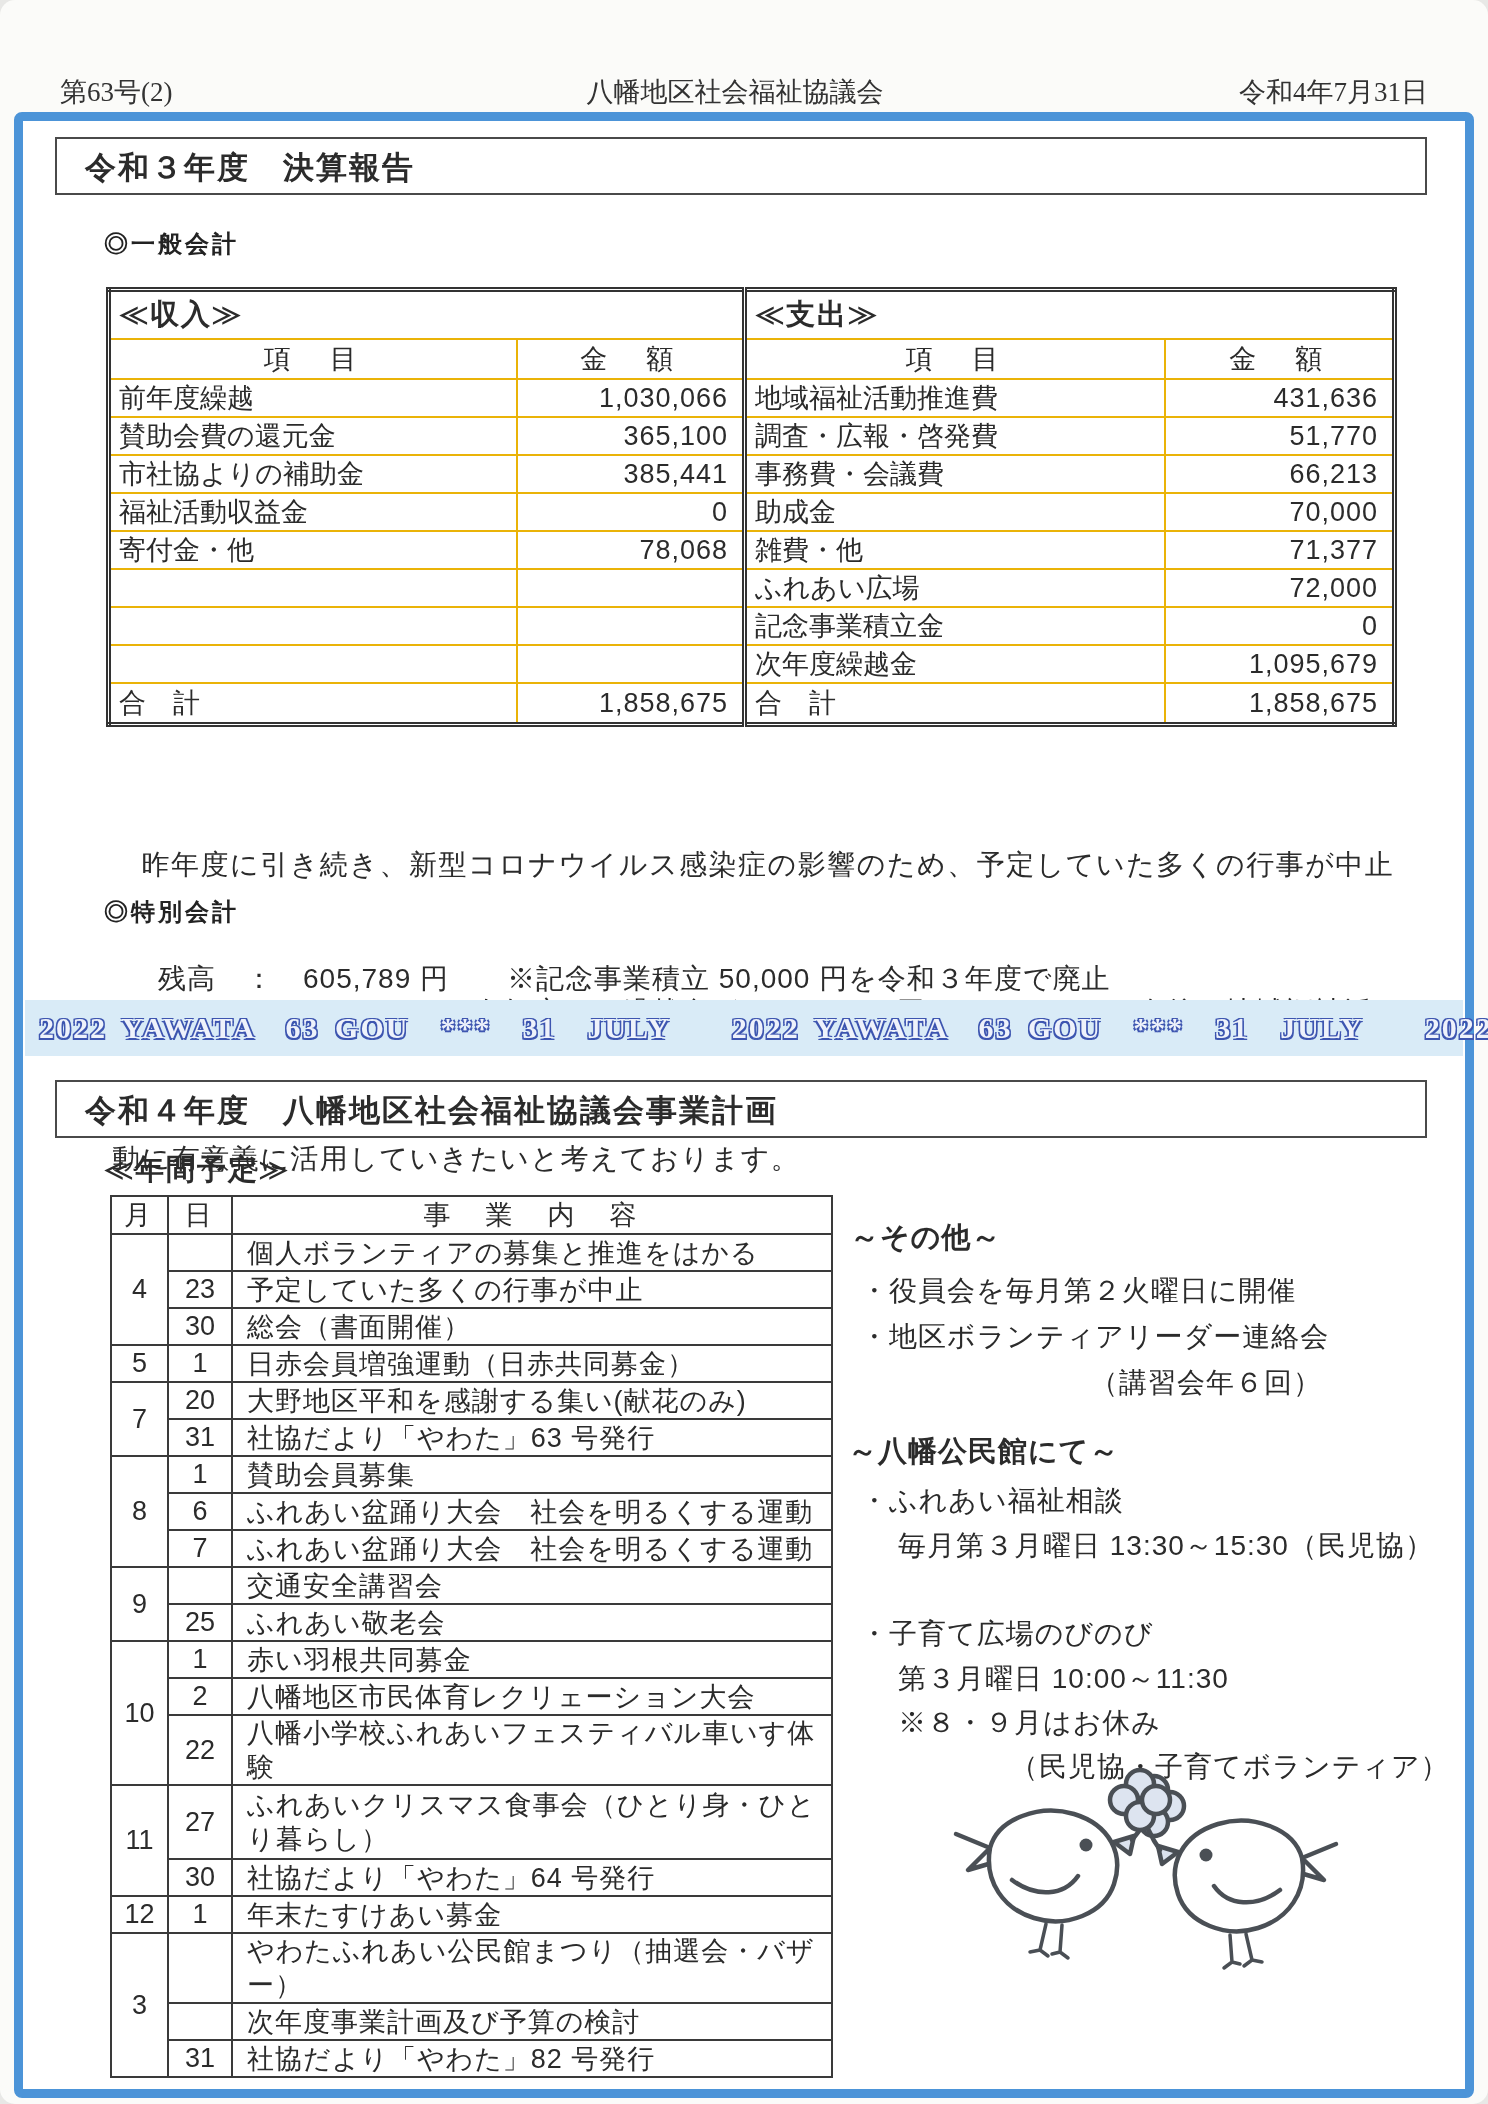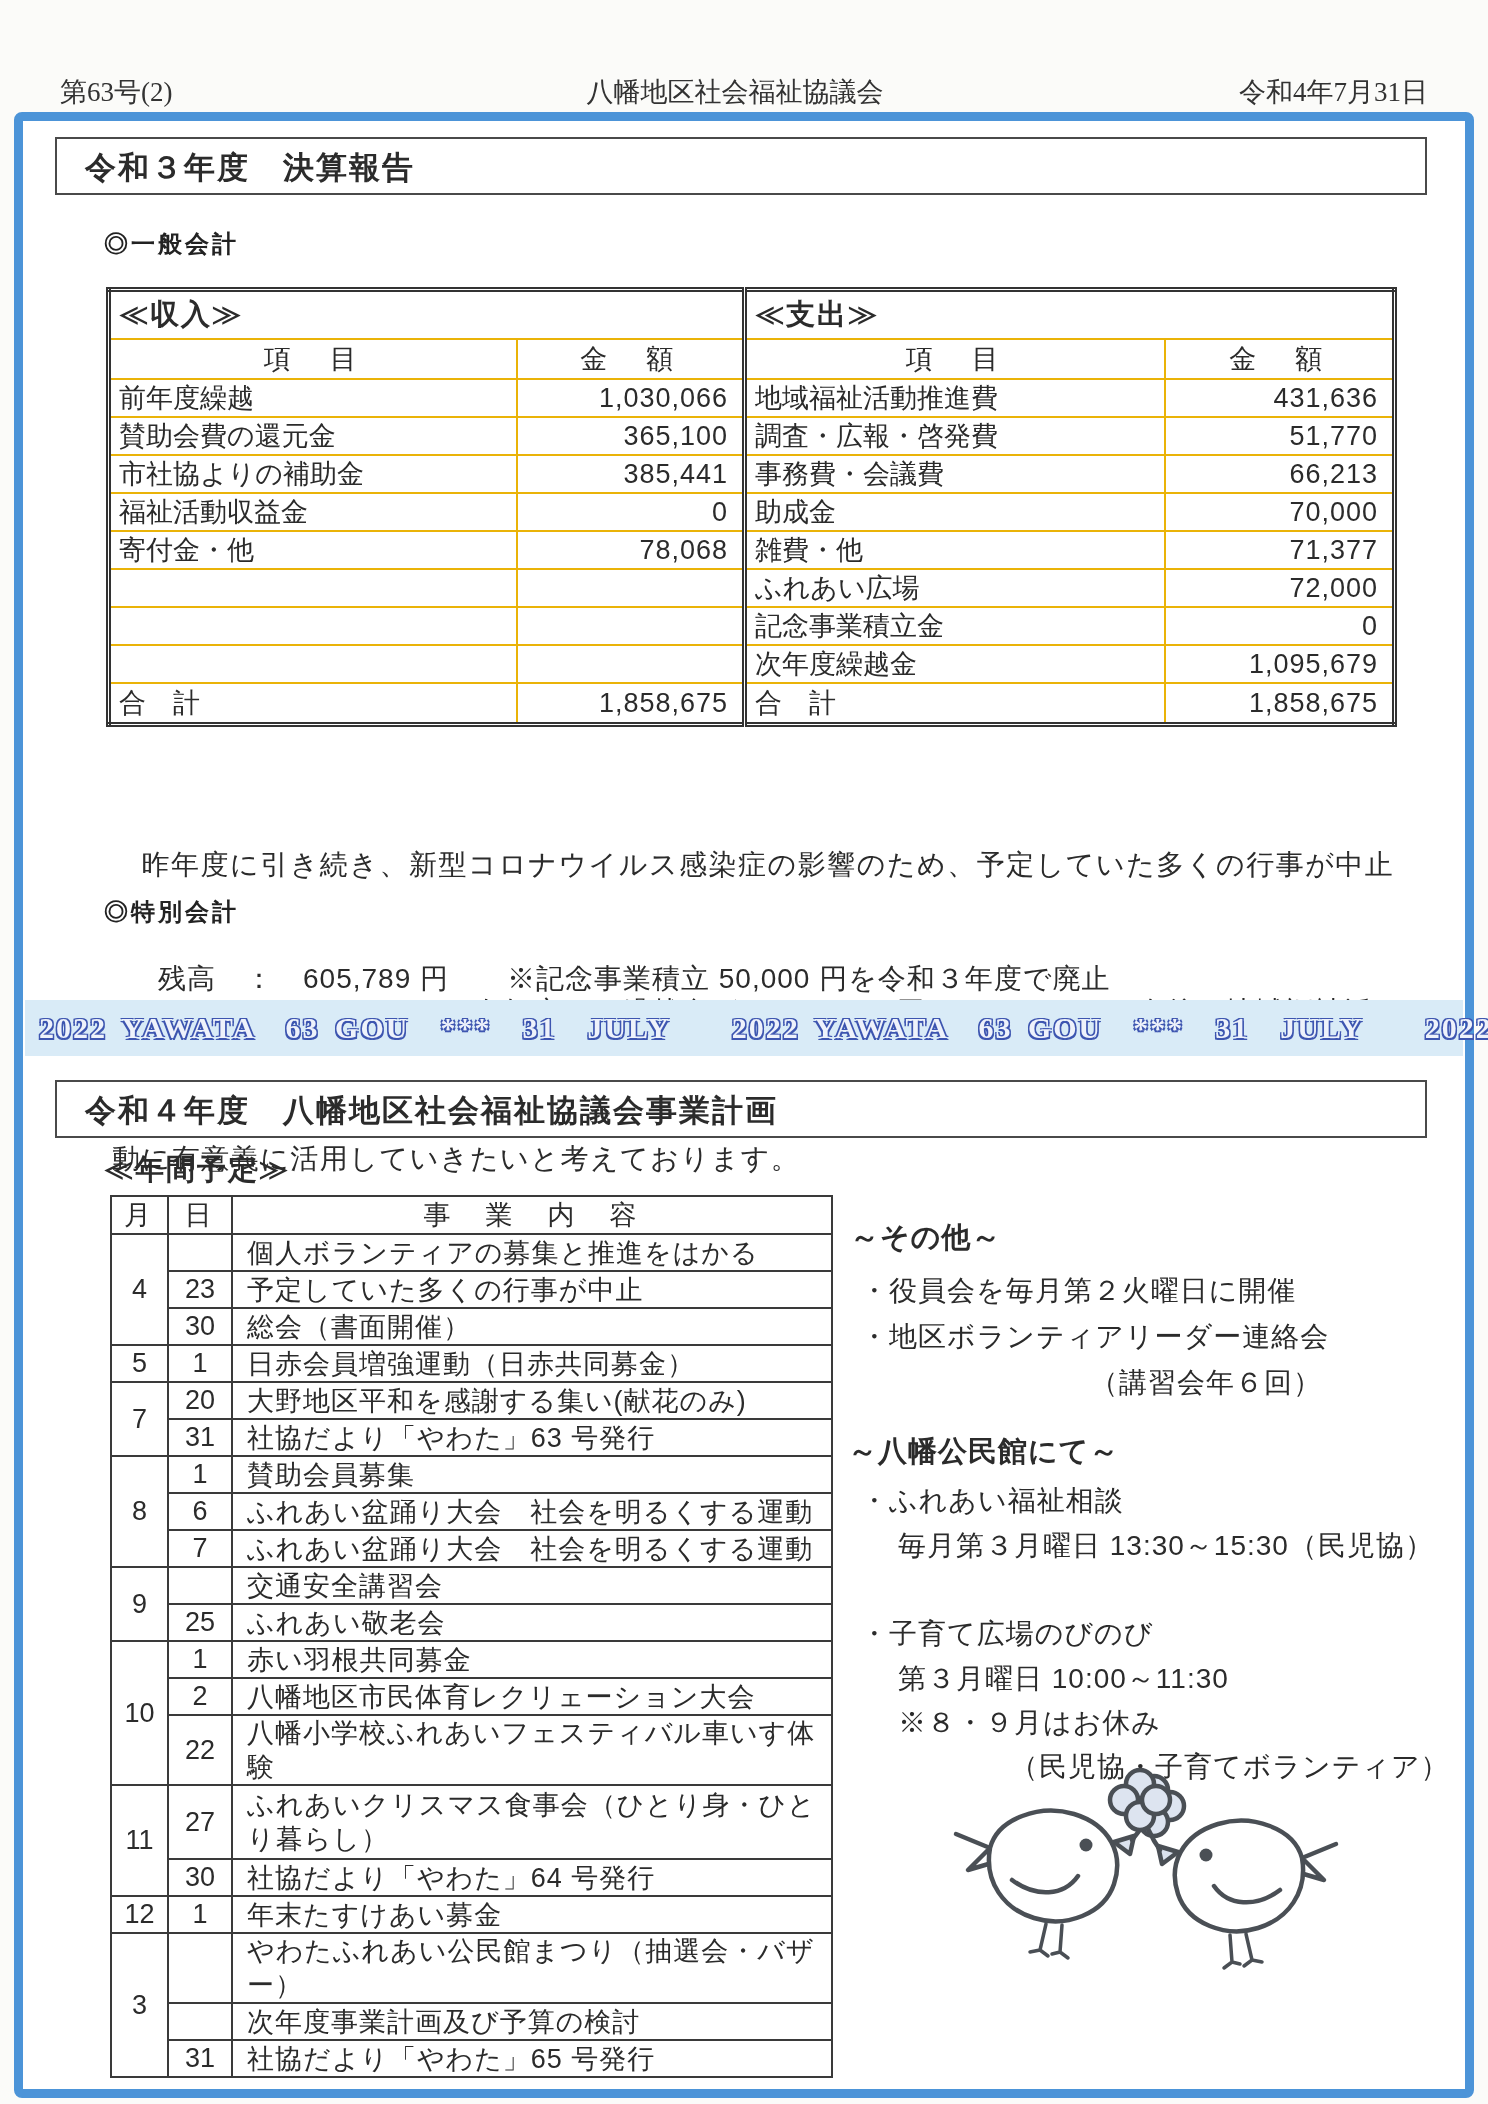--- a/index.html
+++ b/index.html
@@ -1,19 +1,20 @@
 <!DOCTYPE html>
 <html><head>
 <meta charset="utf-8">
 <style>
   html,body{margin:0;padding:0;background:#e8e8e6;}
   .page{
     position:relative; width:1488px; height:2104px; margin:0 auto;
     background:#fbfbf9; overflow:hidden; color:#2b2b2b;
     font-family:"Liberation Sans", sans-serif;
+    border-radius:15px;
   }
   
   .pg-header{
     position:absolute; top:70px; left:60px; right:60px; height:44px;
     display:flex; justify-content:space-between; align-items:center;
     font-family:"Liberation Serif", serif; font-size:27px; color:#333;
   }
   .pg-header .center{position:absolute; left:50%; transform:translateX(-53%);}
   
   .frame{
@@ -284,21 +285,21 @@
       <td class="cc" rowspan="3">3</td>
       <td class="cc"></td>
       <td class="ct">やわたふれあい公民館まつり（抽選会・バザー）</td>
     </tr>
     <tr>
       <td class="cc"></td>
       <td class="ct">次年度事業計画及び予算の検討</td>
     </tr>
     <tr>
       <td class="cc">31</td>
-      <td class="ct">社協だより「やわた」65 号発行</td>
+      <td class="ct">社協だより「やわた」82 号発行</td>
     </tr>
     </tbody>
   </table>
 
   <div class="note hd" style="left:850px; top:1218px;">～その他～</div>
   <div class="note" style="left:860px; top:1272px;">・役員会を毎月第２火曜日に開催</div>
   <div class="note" style="left:860px; top:1318px;">・地区ボランティアリーダー連絡会</div>
   <div class="note" style="left:1090px; top:1364px;">（講習会年６回）</div>
 
   <div class="note hd" style="left:848px; top:1432px;">～八幡公民館にて～</div>

